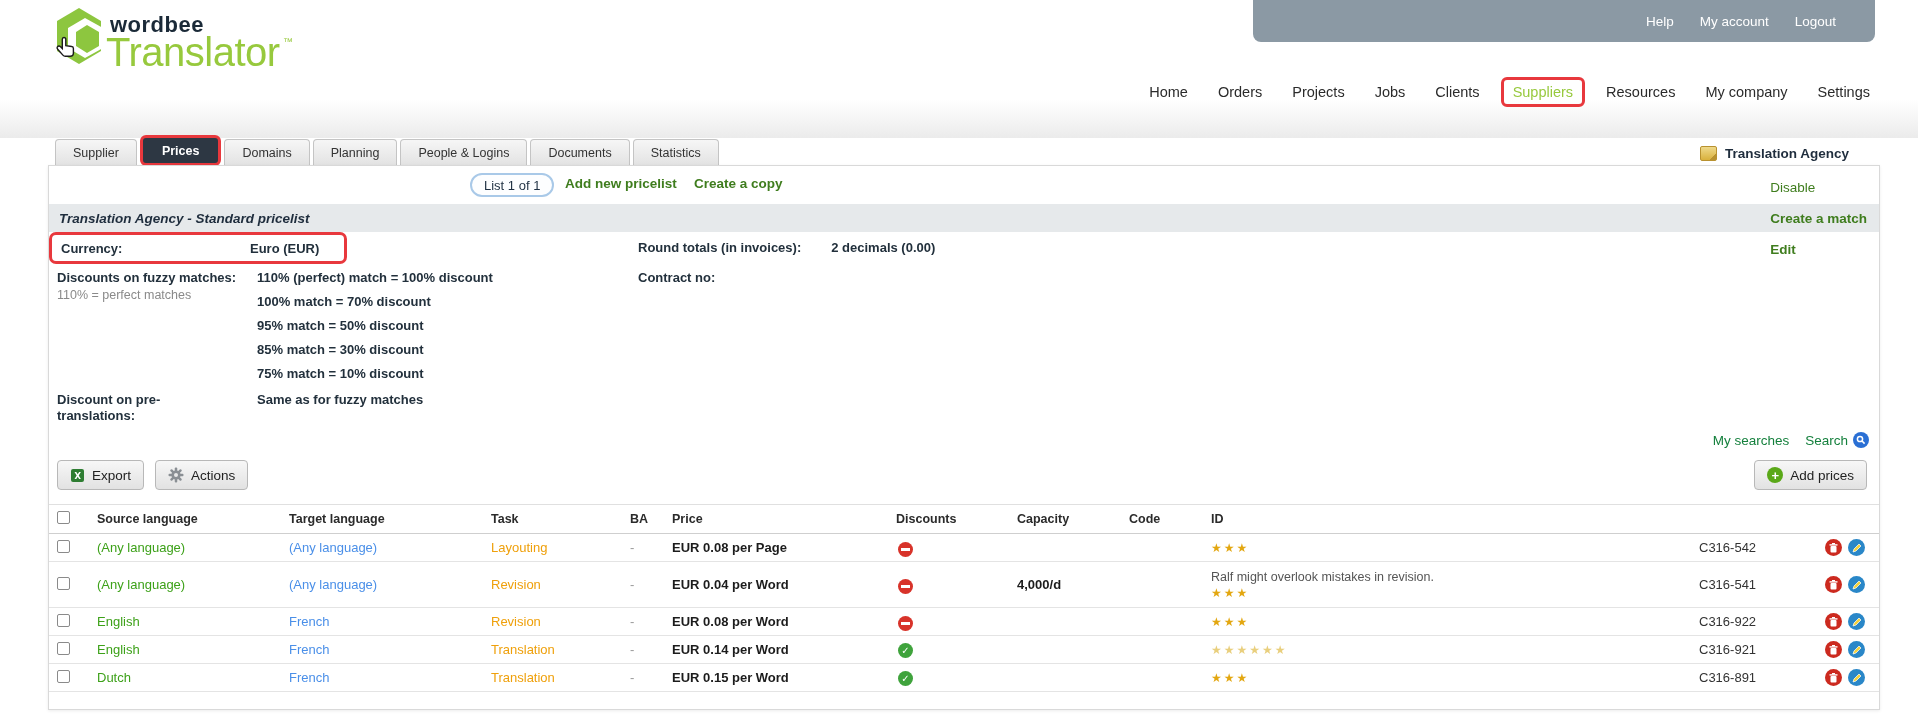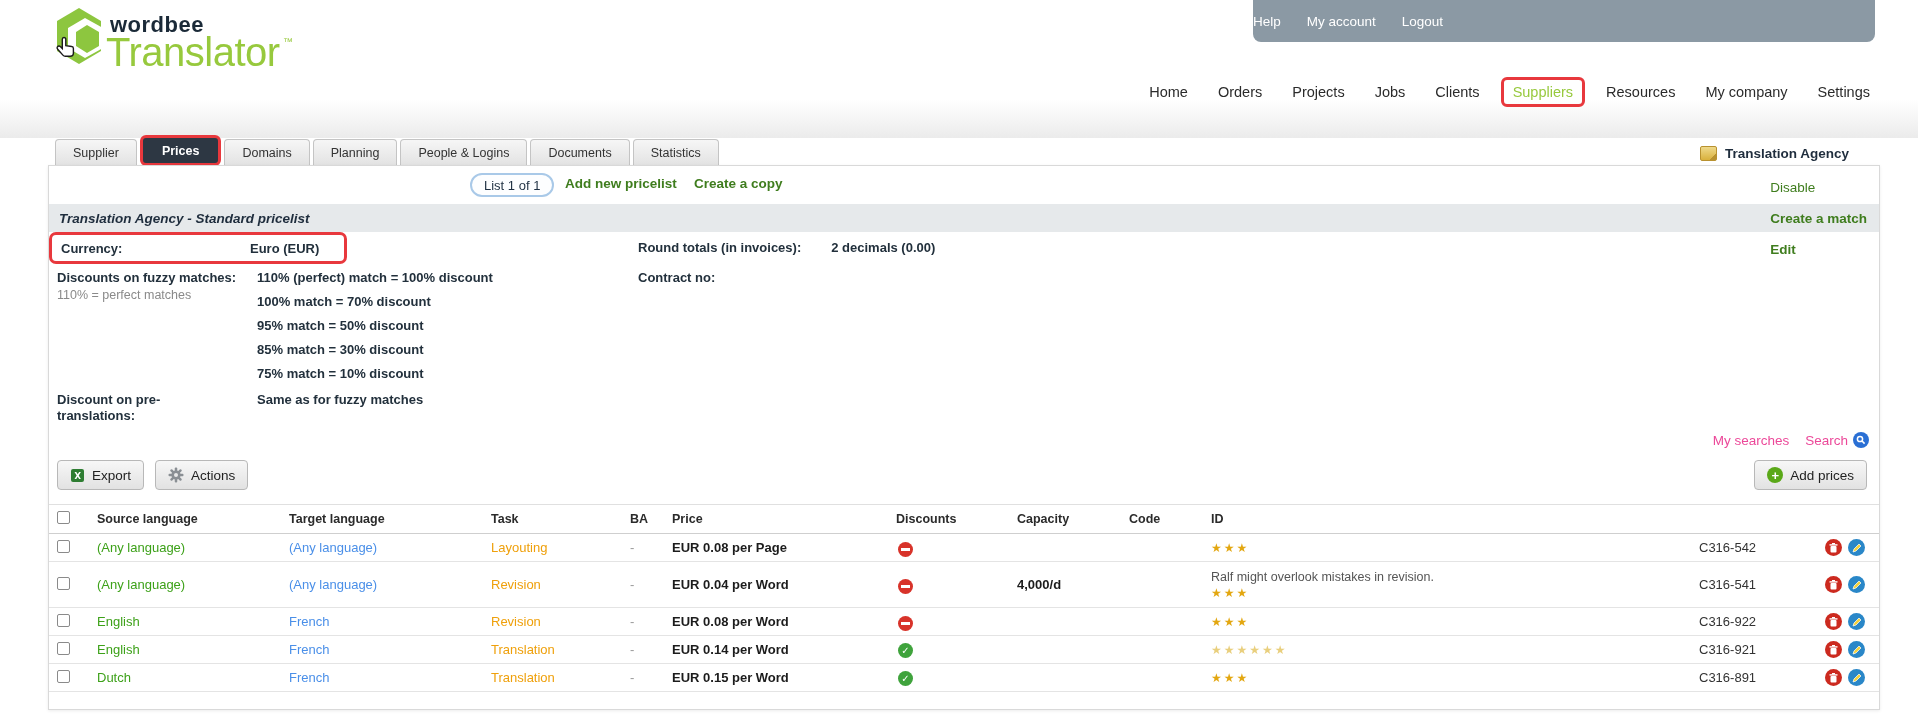--- a/index.html
+++ b/index.html
@@ -2,21 +2,21 @@
 <html><head>
 <meta charset="utf-8">
 <style>
   * { margin:0; padding:0; box-sizing:border-box; }
   html,body { width:1918px; height:723px; background:#ffffff;
     font-family:"Liberation Sans","DejaVu Sans",sans-serif; color:#222; overflow:hidden; }
   .abs { position:absolute; }
 
   
   #userbar { top:0; left:1253px; width:622px; height:42px; background:#8b99a4;
-    border-radius:0 0 8px 8px; display:flex; align-items:center; 
+    border-radius:0 0 8px 8px; display:flex; align-items:center; justify-content:flex-end;
     gap:26px; padding-right:39px; }
   #userbar a { color:#ffffff; font-size:13.5px; text-decoration:none; cursor:pointer; }
 
   
   #logo { top:6px; left:55px; width:320px; height:70px; }
   #logo .brand { position:absolute; left:55px; top:6px; font-size:22px; font-weight:bold;
     color:#1b2a38; letter-spacing:.5px; }
   #logo .product { position:absolute; left:51px; top:24px; font-size:40px; color:#97c93d;
     letter-spacing:-.5px; }
   #logo .tm { position:absolute; left:228px; top:30px; font-size:10px; color:#97c93d; }
@@ -82,21 +82,21 @@
   #roundrow .dvalue { padding-left:30px; }
   #fuzzylabel { left:8px; top:104px; width:190px; }
   #fuzzysub { left:8px; top:122px; }
   #fuzzyvals { left:208px; top:104px; display:flex; flex-direction:column; gap:9px; }
   #contract { left:589px; top:104px; }
   #pretranslabel { left:8px; top:226px; width:160px; line-height:16px; }
   #pretransval { left:208px; top:226px; }
 
   
   #searchlinks { right:10px; top:266px; display:flex; align-items:center; gap:16px; }
-  #searchlinks a { font-size:13.5px; color:#ec4899; text-decoration:none; cursor:pointer;
+  #searchlinks a { font-size:13.5px; color:#15803d; text-decoration:none; cursor:pointer;
     display:flex; align-items:center; gap:5px; }
 
   
   .btn { height:30px; display:inline-flex; align-items:center; gap:7px; padding:0 12px;
     background:linear-gradient(#f7f7f7,#e2e2e2); border:1px solid #b8b8b8; border-radius:4px;
     font-size:13.5px; color:#222; cursor:pointer; }
   #exportbtn { left:8px; top:294px; }
   #actionsbtn { left:106px; top:294px; }
   #addpricesbtn { right:12px; top:294px; }
   .plus { width:16px; height:16px; border-radius:50%; background:#5aa818; color:#fff;

